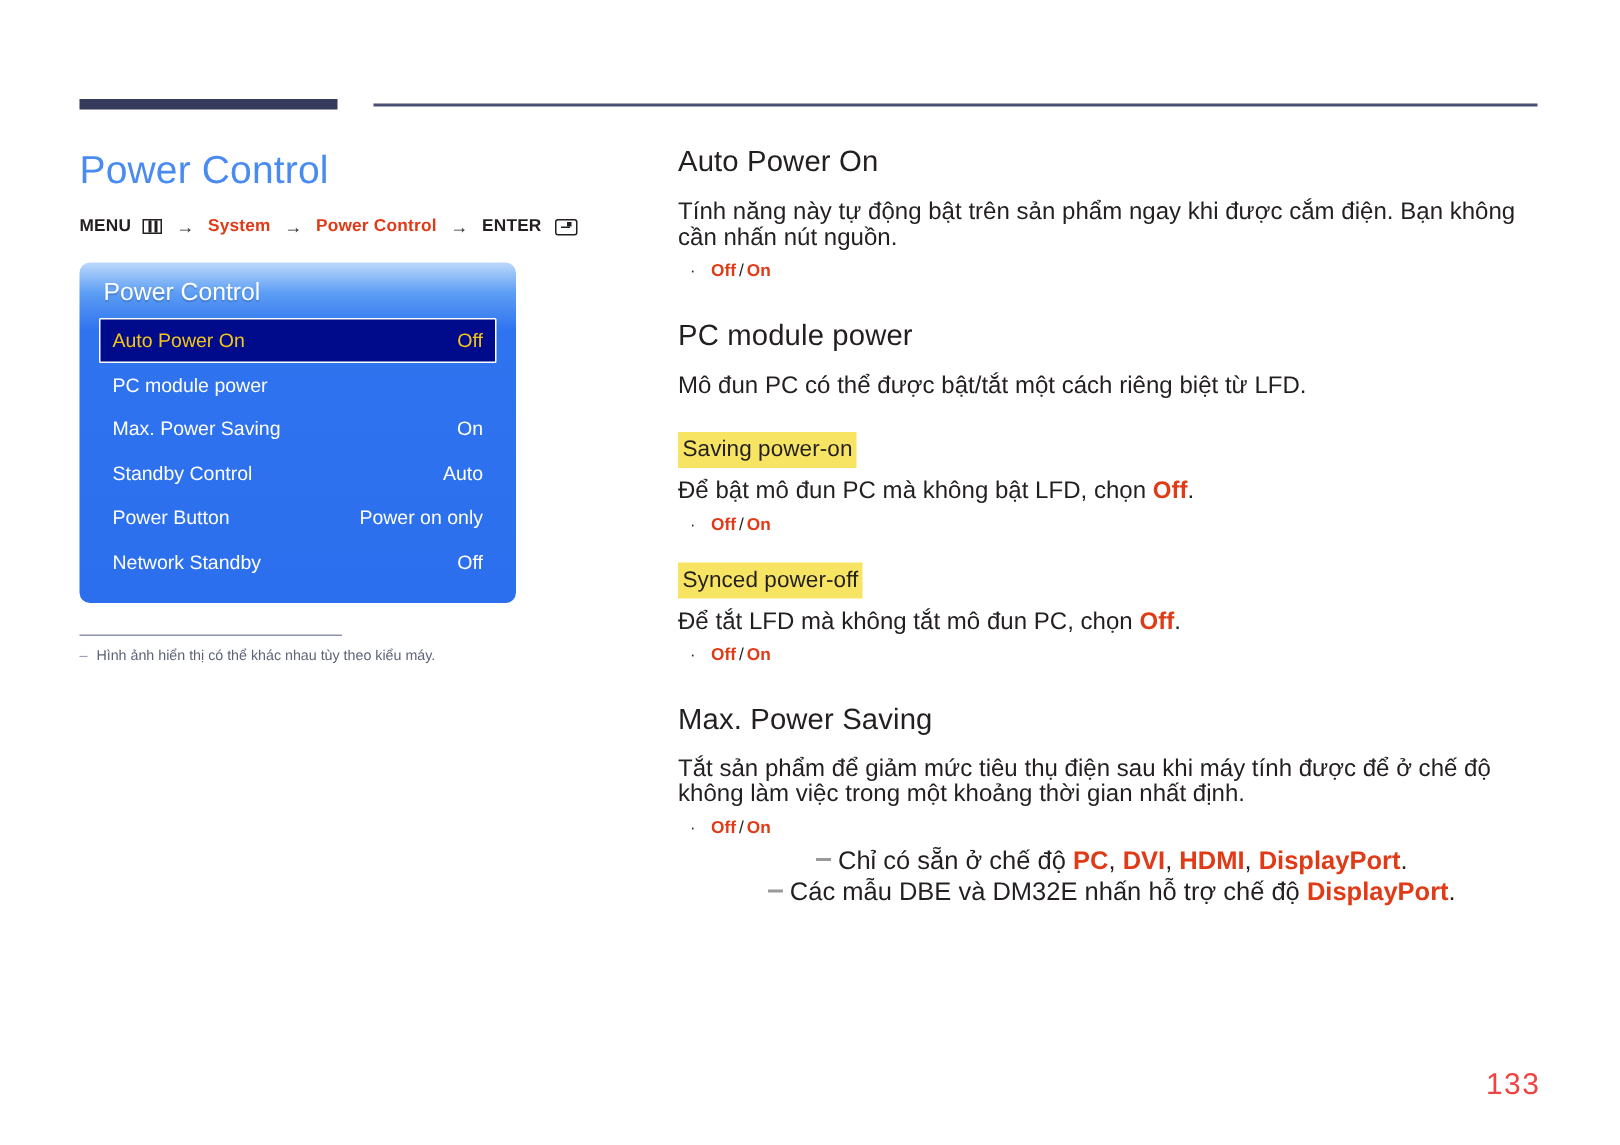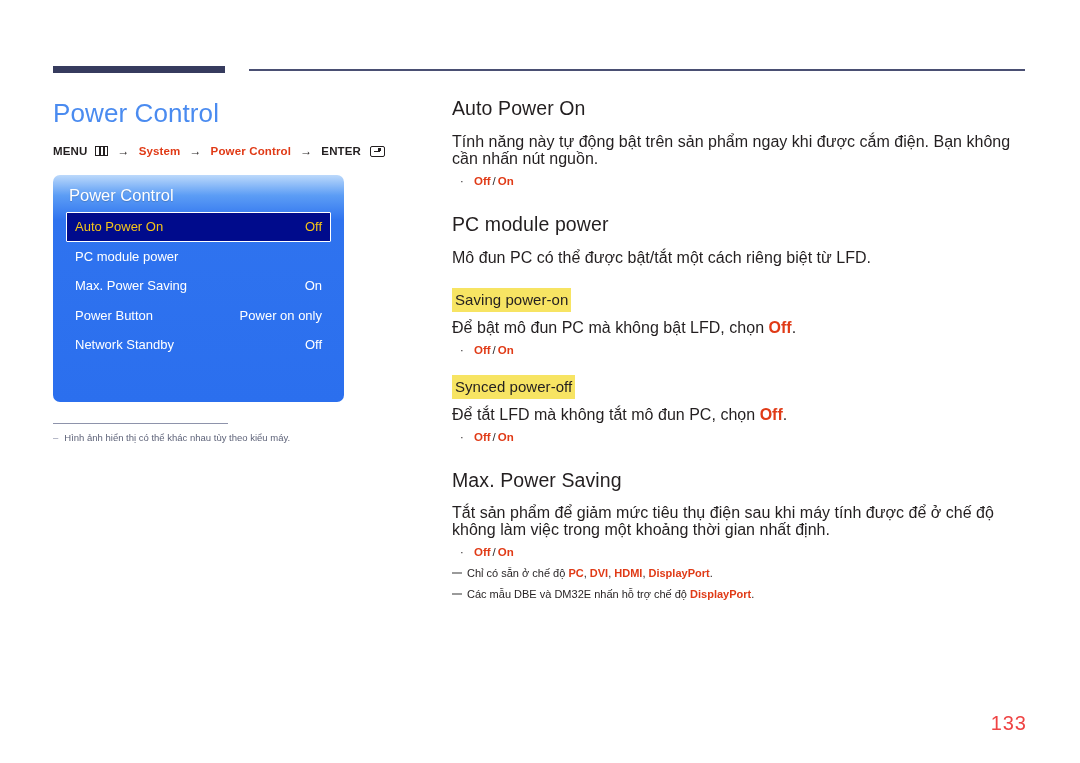--- a/index.html
+++ b/index.html
@@ -250,24 +250,25 @@
     padding-left: 8px;
     box-sizing: border-box;
   }
   .opt { color: #e03a16; font-weight: bold; }
   .sep { color: #231f20; font-weight: normal; padding: 0 2px; }
 
   .note {
     display: flex;
     align-items: flex-start;
     gap: 5px;
-    font-size: 11px;
+    font-size: 17px;
     line-height: 17px;
     color: #231f20;
     margin-top: 4px;
+    justify-content: center;
   }
   .note .ndash {
     flex: none;
     display: inline-block;
     width: 10px;
     height: 1.6px;
     background: #9a9a9a;
     margin-top: 7px;
   }
   .red-b { color: #e03a16; font-weight: bold; }
@@ -319,20 +320,24 @@
     </div>
     <div class="osd-row">
       <span class="lbl">PC module power</span>
       <span class="val"></span>
     </div>
     <div class="osd-row">
       <span class="lbl">Max. Power Saving</span>
       <span class="val">On</span>
     </div>
     <div class="osd-row">
+      <span class="lbl">Standby Control</span>
+      <span class="val">Auto</span>
+    </div>
+    <div class="osd-row">
       <span class="lbl">Power Button</span>
       <span class="val">Power on only</span>
     </div>
     <div class="osd-row">
       <span class="lbl">Network Standby</span>
       <span class="val">Off</span>
     </div>
   </div>
 
   <div class="left-note-wrap">

